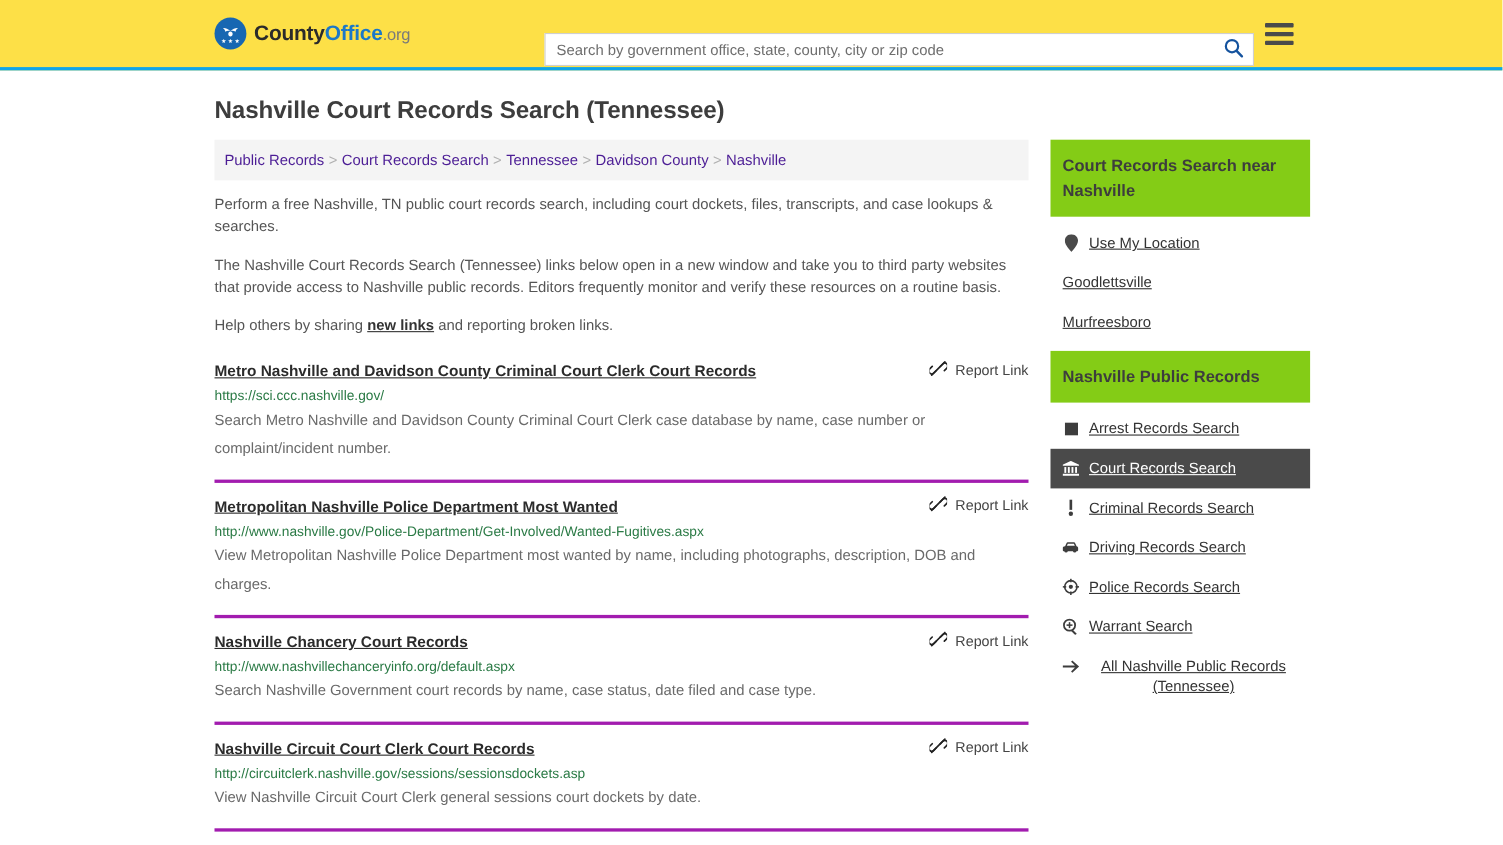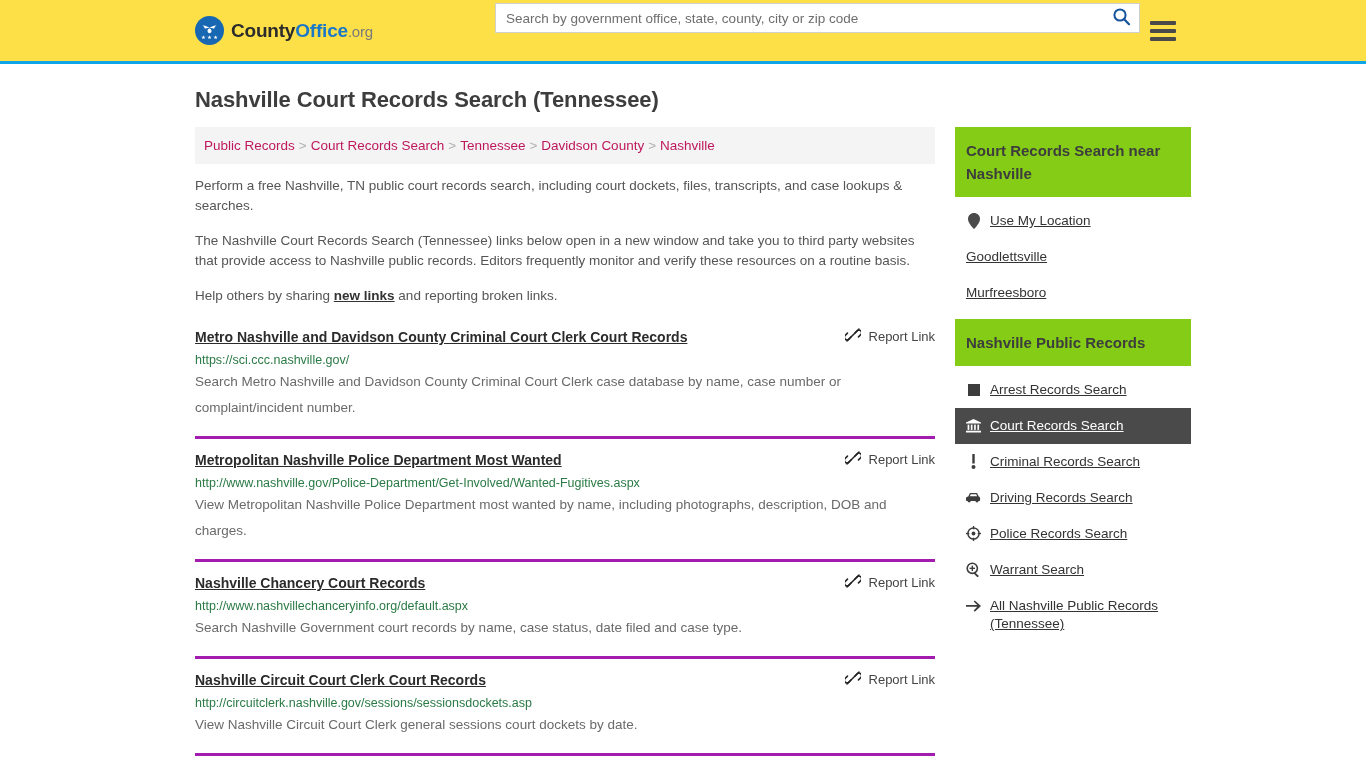--- a/index.html
+++ b/index.html
@@ -44,21 +44,21 @@
     letter-spacing: -0.2px;
     white-space: nowrap;
   }
   .logo-text .t-county { color: #2b2b2b; }
   .logo-text .t-office { color: #1b78c8; }
   .logo-text .t-org { color: #7a7a7a; font-size: 15px; font-weight: 400; }
 
   .search-wrap {
     position: absolute;
     left: 495px;
-    top: 3px;
+    top: 30px;
     width: 645px;
     height: 30px;
     background: #ffffff;
     border: 1px solid #cfcfcf;
     display: flex;
     align-items: center;
   }
   .search-input {
     flex: 1;
     border: none;
@@ -116,21 +116,21 @@
   }
 
   
   .breadcrumb {
     background: #f4f4f4;
     padding: 11px 9px;
     font-size: 13.5px;
     color: #555;
     margin-bottom: 12px;
   }
-  .breadcrumb a { color: #be185d; text-decoration: none; }
+  .breadcrumb a { color: #4c1d95; text-decoration: none; }
   .breadcrumb .sep { color: #b0b0b0; margin: 0 4px; }
 
   
   .intro p {
     font-size: 13.5px;
     line-height: 20px;
     color: #555;
     margin: 0 0 15px 0;
   }
   .intro a { color: #333; text-decoration: underline; font-weight: bold; }
@@ -195,21 +195,21 @@
   .aside-link {
     display: flex;
     align-items: flex-start;
     gap: 9px;
     padding: 9px 11px;
     font-size: 13.5px;
     color: #333;
     text-decoration: none;
     line-height: 18px;
   }
-  .aside-link .lbl { text-decoration: underline; }
+  .aside-link .lbl { text-decoration: underline; text-align: center; }
   .aside-link.no-icon { padding-left: 11px; }
   .aside-link.active {
     background: #4a4a4a;
     color: #ffffff;
   }
   .aside-link.active .ico svg { fill: #ffffff; }
   .ico {
     width: 15px; height: 17px;
     flex: none;
     display: inline-flex;

